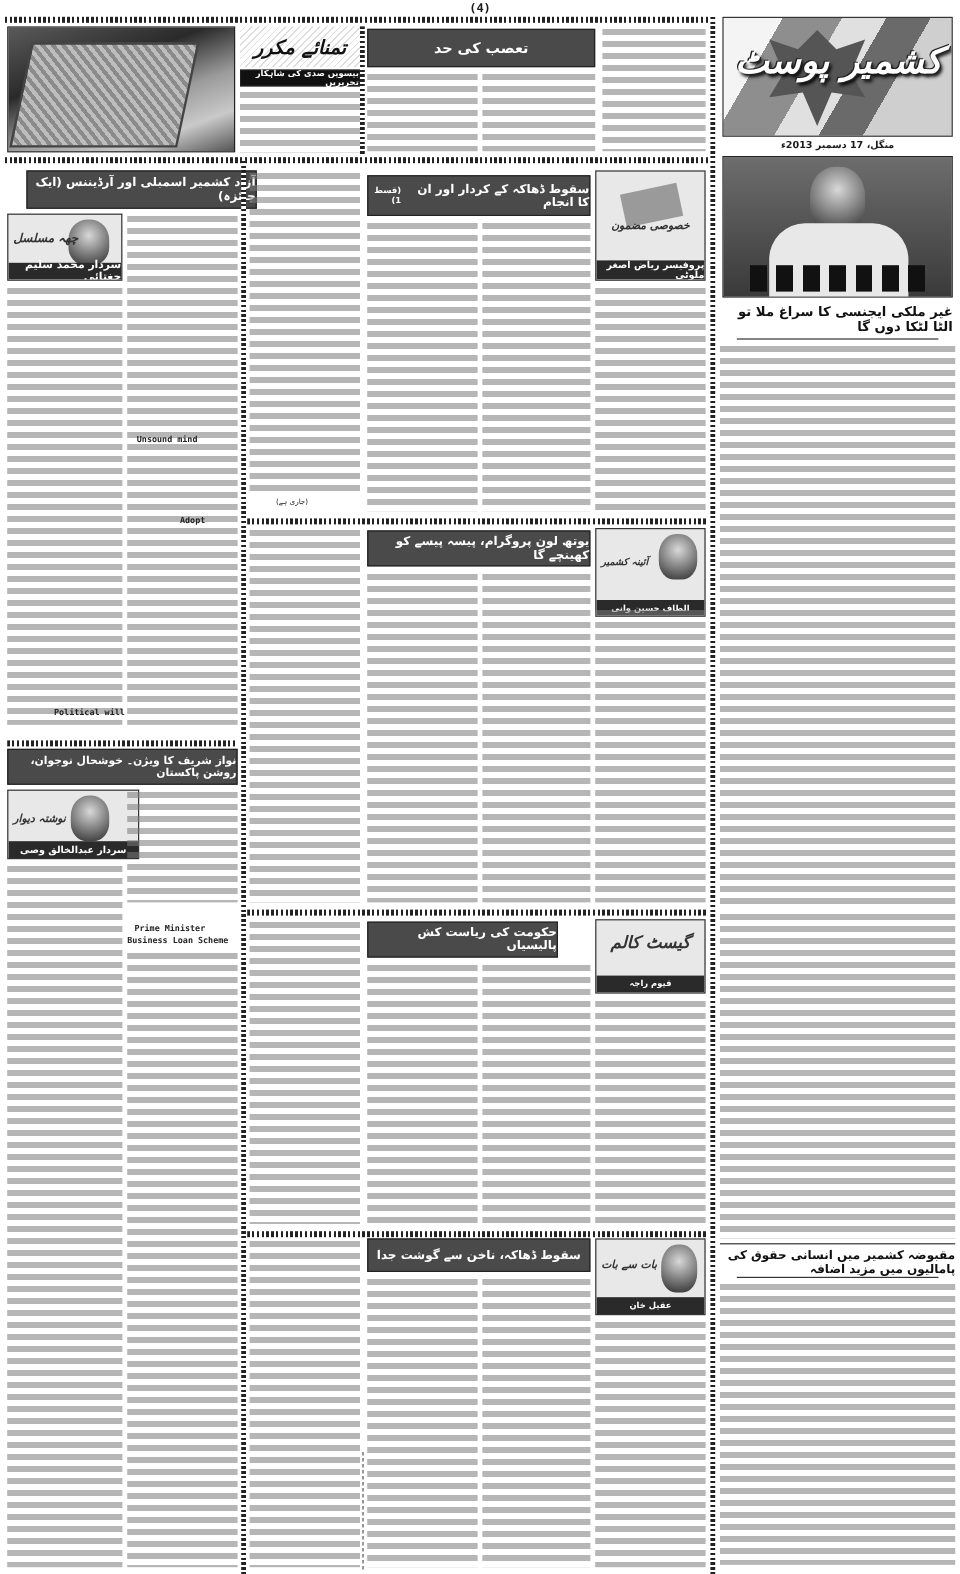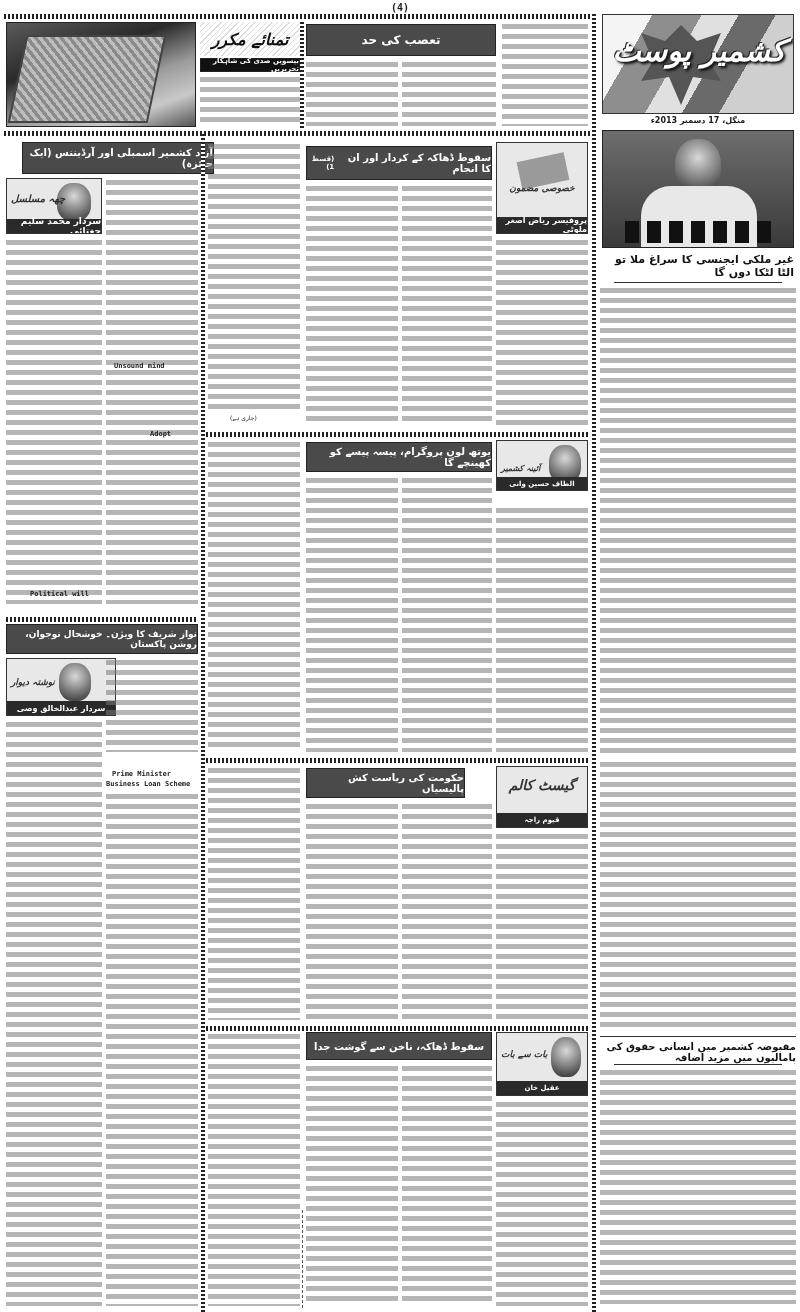--- a/index.html
+++ b/index.html
@@ -85,21 +85,21 @@
 <div class="abs headline-dark" style="top:142px;left:22px;width:192px;height:32px;font-size:10px;">آزاد کشمیر اسمبلی اور آرڈیننس (ایک جائزہ)</div>
 <div class="abs byline-box" style="top:178px;left:6px;width:96px;height:56px;">
   <div class="face" style="position:absolute;top:4px;left:50px;width:34px;height:38px;"></div>
   <div class="tag-script" style="position:absolute;top:14px;left:4px;font-size:10px;">چھہ مسلسل</div>
   <div class="byline-name" style="position:absolute;bottom:0;left:0;width:100%;height:14px;">سردار محمد سلیم چغتائی</div>
 </div>
 <div class="abs text-block lines" style="top:178px;left:106px;width:92px;height:426px;"></div>
 <div class="abs text-block lines" style="top:238px;left:6px;width:96px;height:366px;"></div>
 <div class="abs inline-en" style="top:362px;left:114px;">Unsound mind</div>
 <div class="abs inline-en" style="top:430px;left:150px;">Adopt</div>
-<div class="abs inline-en" style="top:590px;left:30px;">Political will</div>
+<div class="abs inline-en" style="top:590px;left:45px;">Political will</div>
 
 <div class="abs rule-v" style="top:134px;left:201px;height:1178px;"></div>
 
 <div class="abs rule-h" style="top:617px;left:6px;width:192px;"></div>
 <div class="abs headline-dark" style="top:624px;left:6px;width:192px;height:30px;font-size:9px;">نواز شریف کا ویژن۔ خوشحال نوجوان، روشن پاکستان</div>
 <div class="abs byline-box" style="top:658px;left:6px;width:110px;height:58px;">
   <div class="face" style="position:absolute;top:4px;left:52px;width:32px;height:38px;"></div>
   <div class="tag-script" style="position:absolute;top:18px;left:4px;font-size:9px;">نوشتہ دیوار</div>
   <div class="byline-name" style="position:absolute;bottom:0;left:0;width:100%;height:14px;font-size:8px;">سردار عبدالخالق وصی</div>
 </div>
@@ -117,21 +117,21 @@
 <div class="abs headline-dark" style="top:146px;left:306px;width:186px;height:34px;font-size:10px;">
   <span>سقوط ڈھاکہ کے کردار اور ان کا انجام</span>&nbsp;<span style="font-size:7px;">(قسط 1)</span>
 </div>
 <div class="abs text-block lines" style="top:238px;left:496px;width:92px;height:188px;"></div>
 <div class="abs text-block lines" style="top:184px;left:402px;width:90px;height:242px;"></div>
 <div class="abs text-block lines" style="top:184px;left:306px;width:92px;height:242px;"></div>
 <div class="abs text-block lines" style="top:142px;left:208px;width:92px;height:270px;"></div>
 <div class="abs" style="top:414px;left:230px;font-size:6px;direction:rtl;">(جاری ہے)</div>
 
 <div class="abs rule-h" style="top:432px;left:206px;width:384px;"></div>
-<div class="abs byline-box" style="top:440px;left:496px;width:92px;height:51px;">
+<div class="abs byline-box" style="top:440px;left:496px;width:92px;height:74px;">
   <div class="face" style="position:absolute;top:4px;left:52px;width:32px;height:38px;"></div>
   <div class="tag-script" style="position:absolute;top:22px;left:4px;font-size:8px;">آئینہ کشمیر</div>
   <div class="byline-name" style="position:absolute;bottom:0;left:0;width:100%;height:13px;font-size:7px;">الطاف حسین وانی</div>
 </div>
 <div class="abs headline-dark" style="top:442px;left:306px;width:186px;height:30px;font-size:10px;">یوتھ لون پروگرام، پیسہ پیسے کو کھینچے گا</div>
 <div class="abs text-block lines" style="top:506px;left:496px;width:92px;height:246px;"></div>
 <div class="abs text-block lines" style="top:476px;left:402px;width:90px;height:276px;"></div>
 <div class="abs text-block lines" style="top:476px;left:306px;width:92px;height:276px;"></div>
 <div class="abs text-block lines" style="top:440px;left:208px;width:92px;height:312px;"></div>
 

